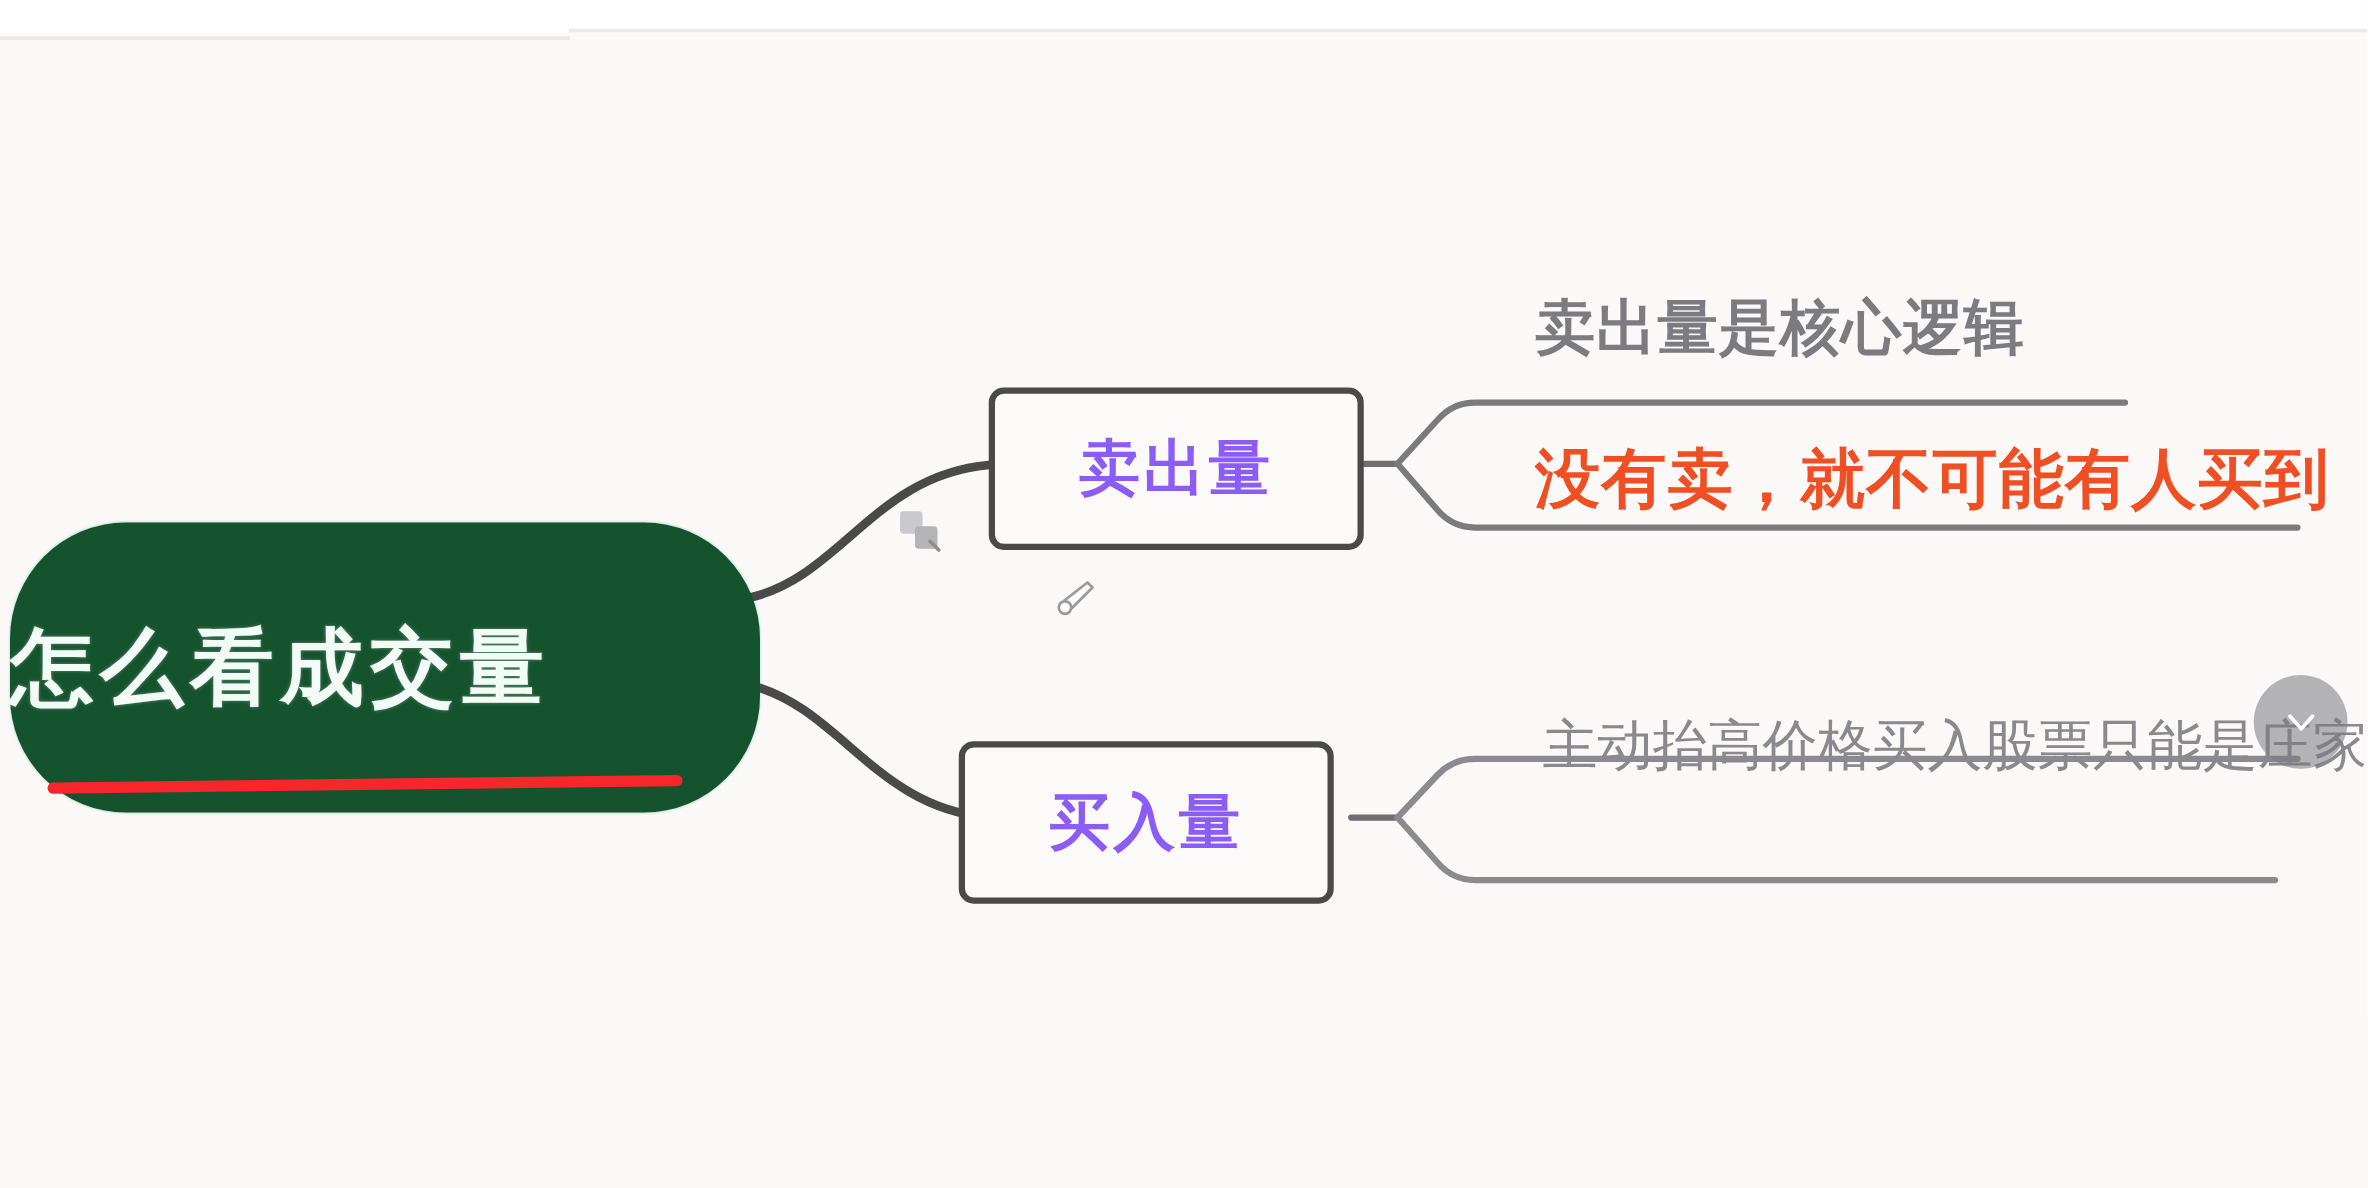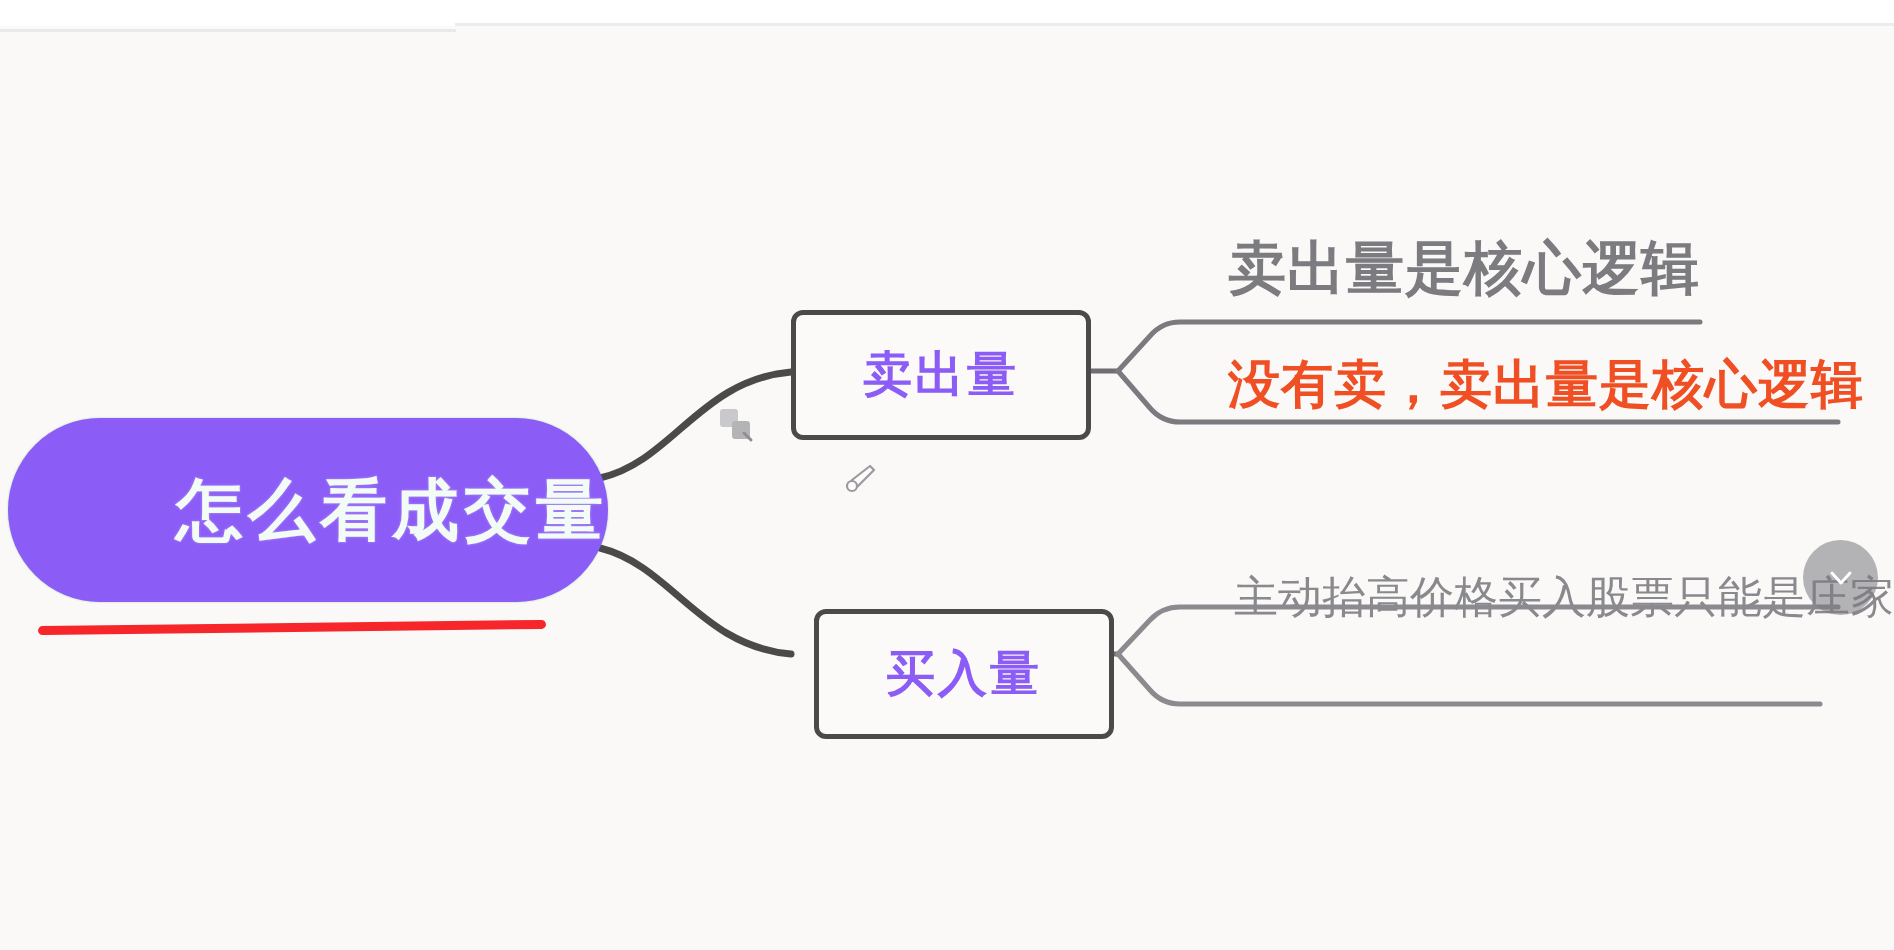--- a/index.html
+++ b/index.html
@@ -55,27 +55,27 @@
     height: 950px;
     pointer-events: none;
   }
 
   
   #root-node {
     position: absolute;
     left: 8px;
     top: 418px;
     width: 600px;
-    height: 184px;
-    background: #8b5cf6;
+    height: 232px;
+    background: #14532d;
     border-radius: 93px;
     box-shadow: 0 0 2px rgba(13,138,84,0.35);
     display: flex;
     align-items: center;
-    justify-content: flex-end;
+    justify-content: flex-start;
   }
   #root-node .label {
     color: #f2fbf6;
     font-size: 67px;
     font-weight: bold;
     letter-spacing: 5px;
     text-shadow: 0 0 3px rgba(255,255,255,0.35);
     white-space: nowrap;
   }
   #root-underline {
@@ -106,39 +106,38 @@
     letter-spacing: 3px;
     white-space: nowrap;
   }
   #box-sell {
     left: 791px;
     top: 310px;
     width: 290px;
     height: 120px;
   }
   #box-buy {
-    left: 814px;
+    left: 767px;
     top: 593px;
     width: 290px;
     height: 120px;
-    margin-top: 16px;
   }
 
   
   .leaf {
     position: absolute;
     white-space: nowrap;
   }
   .leaf .leaf-text {
     display: block;
     line-height: 1.05;
     white-space: nowrap;
   }
   .leaf-grey-big .leaf-text {
-    font-size: 58px;
+    font-size: 48px;
     font-weight: bold;
     color: #7b7b80;
     letter-spacing: 1px;
   }
   .leaf-red .leaf-text {
     font-size: 52px;
     font-weight: bold;
     color: #f04e23;
     letter-spacing: 1px;
   }
@@ -224,21 +223,21 @@
 
   <div class="topic-box" id="box-buy">
     <span class="label">买入量</span>
   </div>
 
   <div class="leaf leaf-grey-big" id="leaf-1">
     <span class="leaf-text">卖出量是核心逻辑</span>
   </div>
 
   <div class="leaf leaf-red" id="leaf-2">
-    <span class="leaf-text">没有卖，卖出量是核心逻辑</span>
+    <span class="leaf-text">没有卖，就不可能有人买到</span>
   </div>
 
   <div class="leaf leaf-grey-small" id="leaf-3">
     <span class="leaf-text">主动抬高价格买入股票只能是庄家</span>
   </div>
 
 
   <div id="collapse-btn">
     <svg width="40" height="40" viewBox="0 0 40 40">
       <path d="M 11 15 L 20 25 L 29 15" fill="none" stroke="#ffffff" stroke-width="3" stroke-linecap="round" stroke-linejoin="round"></path>

